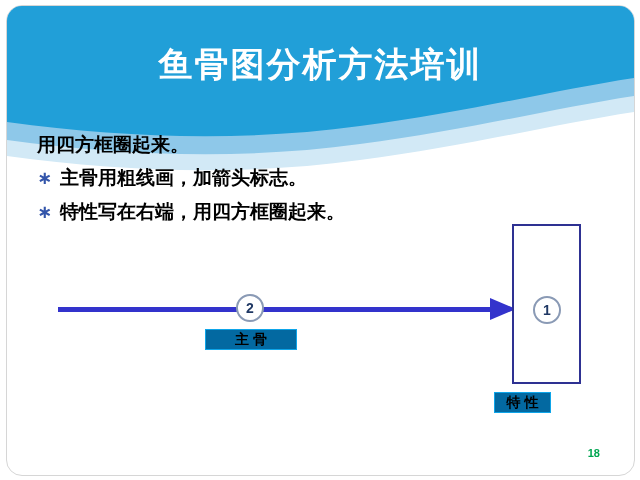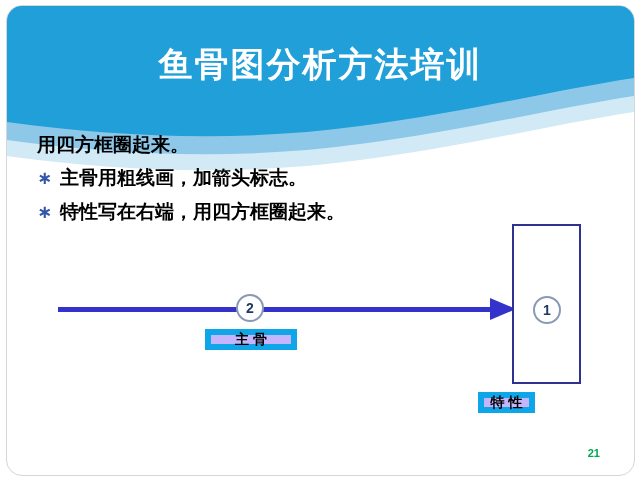--- a/index.html
+++ b/index.html
@@ -20,25 +20,25 @@
     border-top:11px solid transparent;border-bottom:11px solid transparent;
     border-left:26px solid #3333cc;}
   .char-box{position:absolute;left:505px;top:218px;width:69px;height:160px;
     background:#ffffff;border:2px solid #2e3192;box-sizing:border-box;}
   .num-circle{position:absolute;width:28px;height:28px;border-radius:50%;
     background:#ffffff;border:2px solid #8a9ab5;box-sizing:border-box;
     display:flex;align-items:center;justify-content:center;
     font-size:14px;font-weight:bold;color:#1f3864;}
   .circle-2{left:229px;top:288px;}
   .circle-1{left:526px;top:290px;}
-  .yellow-label{position:absolute;background:#c4b5fd;border:6px solid #0ea5e9;
+  .yellow-label{position:absolute;background:#0369a1;border:1px solid #0ea5e9;
     box-sizing:border-box;display:flex;align-items:center;justify-content:center;
     font-size:14px;font-weight:bold;color:#000000;}
   .label-mainbone{left:198px;top:323px;width:92px;height:21px;}
-  .label-char{left:471px;top:386px;width:57px;height:21px;text-align:center;}
+  .label-char{left:487px;top:386px;width:57px;height:21px;text-align:center;}
   .page-number{position:absolute;right:34px;bottom:16px;font-size:11px;
     font-weight:bold;color:#00a651;}
 </style>
 </head>
 <body>
 
 <div class="stage">
   <div class="slide">
 
     <svg class="banner" viewBox="0 0 627 175" preserveAspectRatio="none">
@@ -63,15 +63,15 @@
     <div class="arrow-head"></div>
 
     <div class="char-box"></div>
 
     <div class="num-circle circle-2">2</div>
     <div class="num-circle circle-1">1</div>
 
     <div class="yellow-label label-mainbone">主 骨</div>
     <div class="yellow-label label-char">特 性</div>
 
-    <div class="page-number">21</div>
+    <div class="page-number">18</div>
   </div>
 </div>
 
 </body></html>

